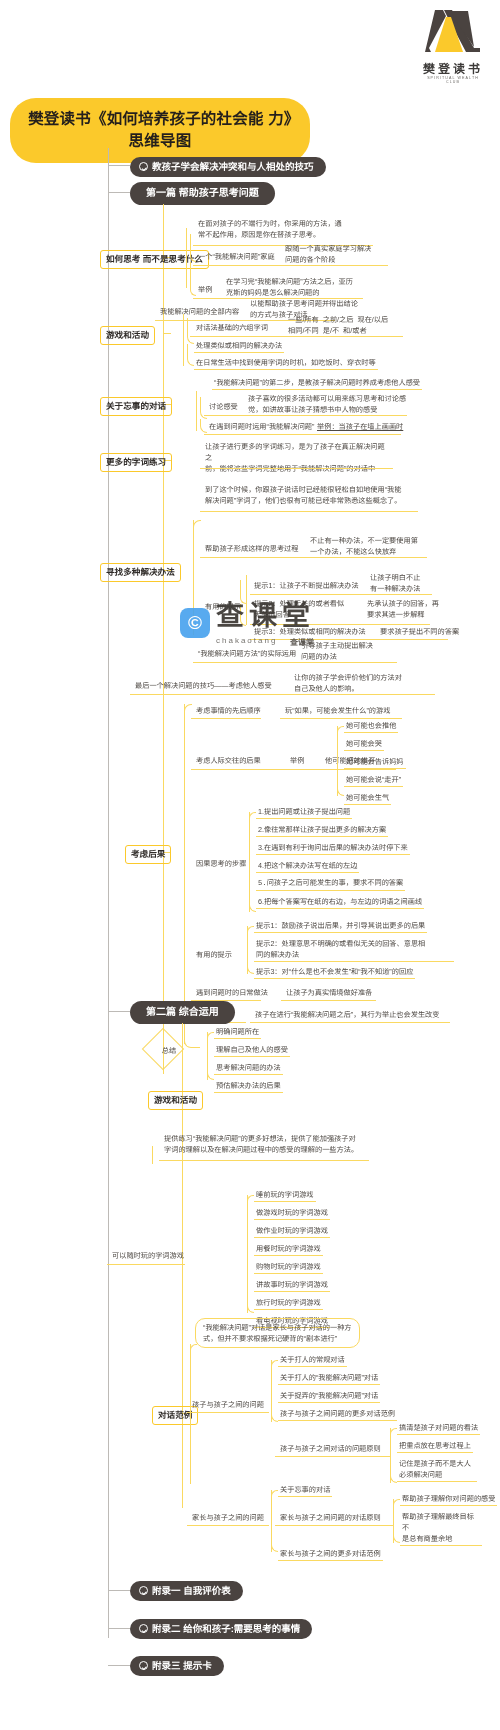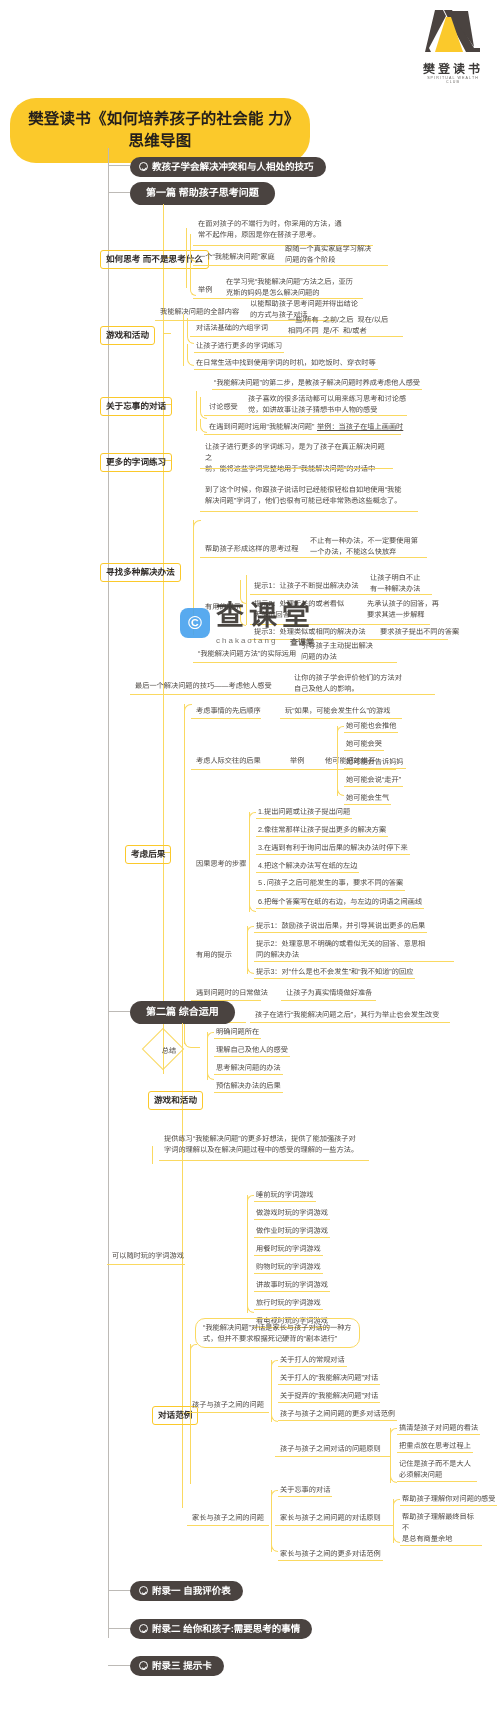--- a/index.html
+++ b/index.html
@@ -244,21 +244,21 @@
 
   <div class="ln h" style="left:163px; top:333px; width:8px;"></div>
   <div class="node bold" style="left:100px; top:326px;">游戏和活动</div>
   <div class="ln v" style="left:183px; top:314px; height:52px;"></div>
 
   <div class="node nb" style="left:194px; top:322px;">对话法基础的六组字词</div>
   <div class="node nb" style="left:286px; top:314px; width:120px;">一些/所有  之前/之后  现在/以后
 相同/不同  是/不  和/或者</div>
   <div class="ln h" style="left:190px; top:336px; width:213px;"></div>
 
-  <div class="node" style="left:194px; top:340px;">让孩子进行更多的字词练习</div>
+  <div class="node" style="left:194px; top:340px;">处理类似或相同的解决办法</div>
   <div class="node" style="left:194px; top:357px;">在日常生活中找到使用字词的时机，如吃饭时、穿衣时等</div>
   <div class="elbow" style="left:187px; top:318px; width:7px; height:26px;"></div>
   <div class="elbow" style="left:187px; top:344px; width:7px; height:22px;"></div>
 
   <div class="node" style="left:212px; top:377px;">“我能解决问题”的第二步，是教孩子解决问题时养成考虑他人感受</div>
 
   <div class="ln h" style="left:163px; top:404px; width:8px;"></div>
   <div class="node bold" style="left:100px; top:397px;">关于忘事的对话</div>
   <div class="ln v" style="left:196px; top:391px; height:40px;"></div>
 

